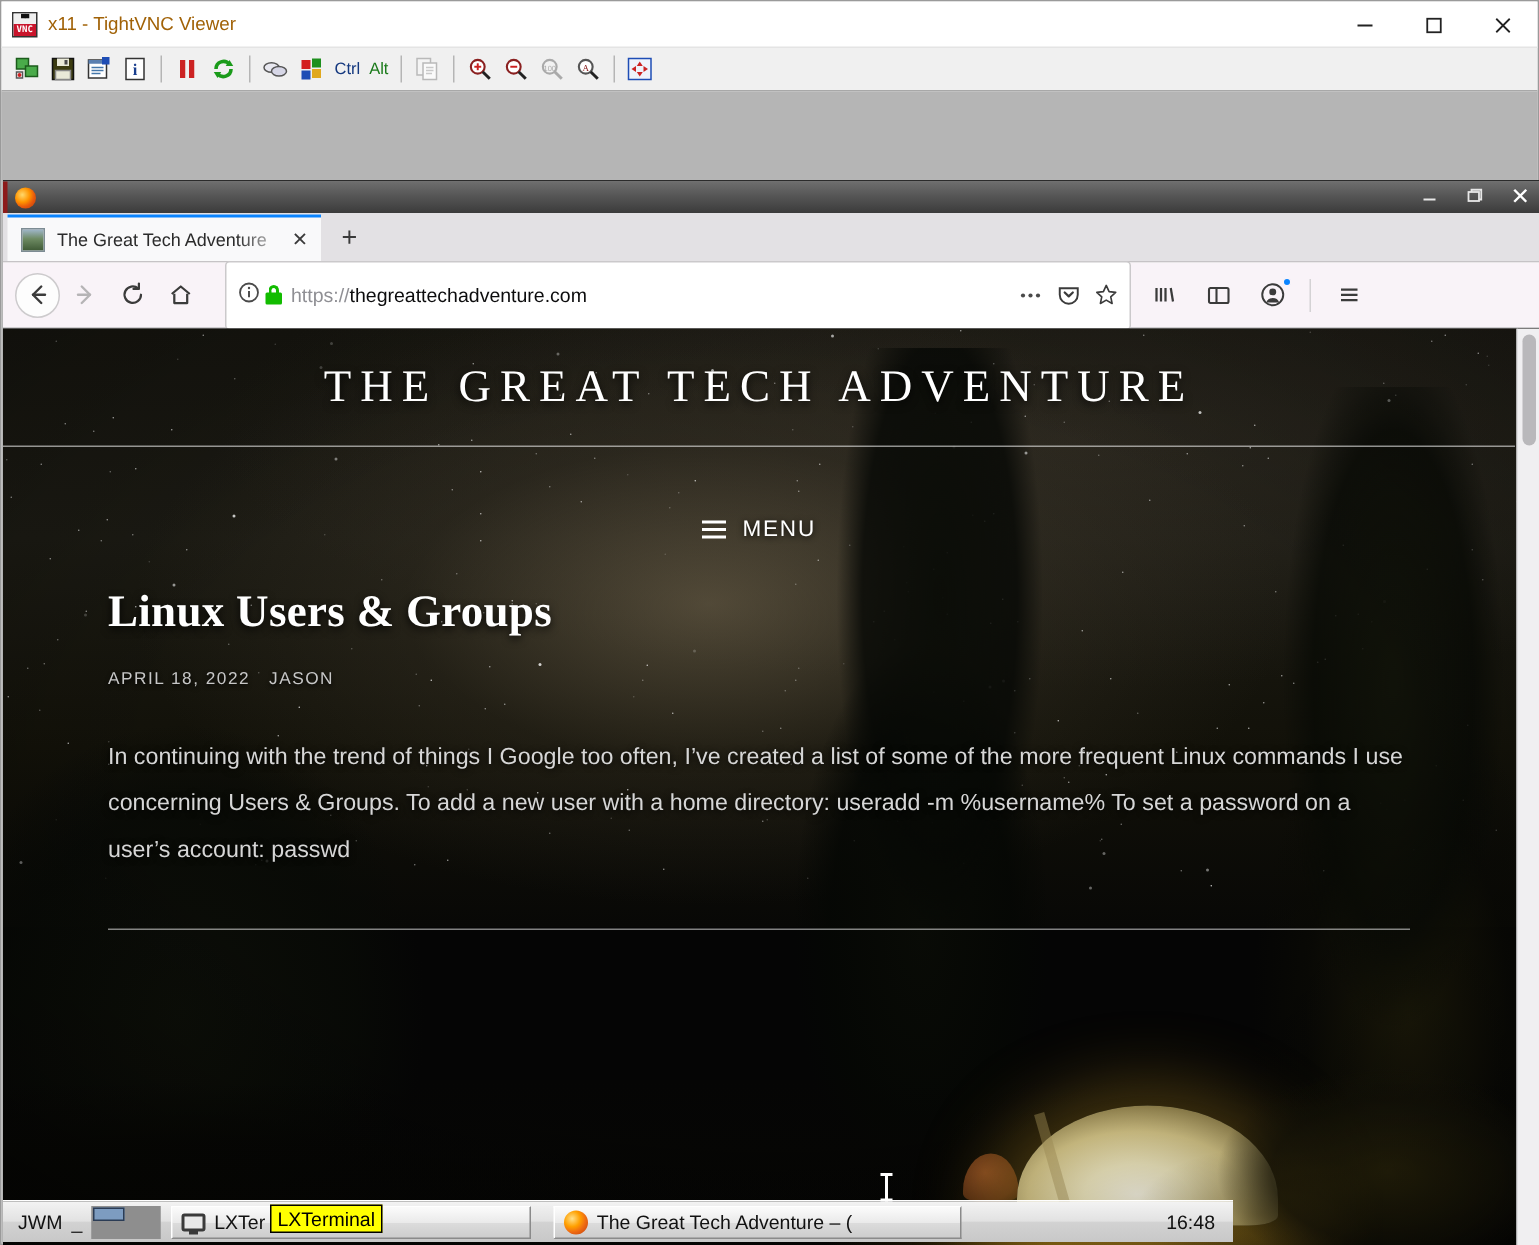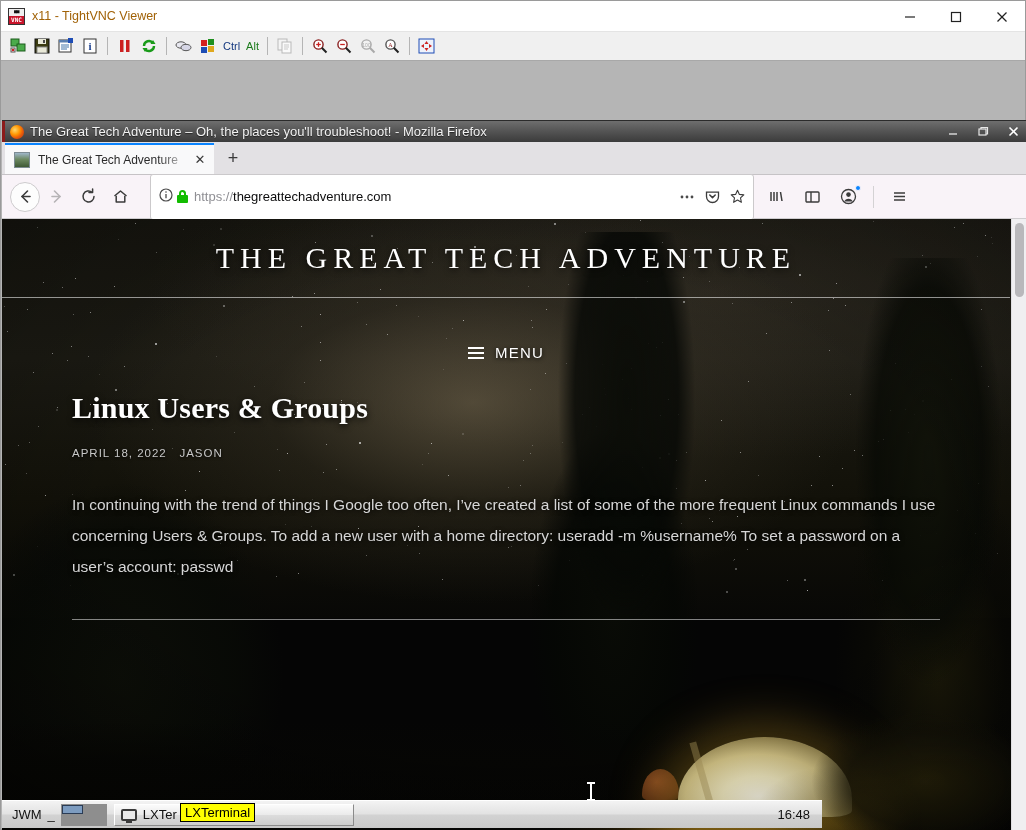--- a/index.html
+++ b/index.html
@@ -551,21 +551,20 @@
       </svg>
     </div>
   </div>
 
   <div style="flex:1; position:relative; background:#b5b5b5;">
 
     <div id="ff-window">
 
       <div id="ff-titlebar">
         <div class="ff-logo"></div>
-        <div id="ff-title-text">The Great Tech Adventure – Oh, the places you'll troubleshoot! - Mozilla Firefox</div>
         <div class="ff-wctrls">
           <div class="ff-wctrl">
             <svg width="11" height="11" viewBox="0 0 11 11">
                 <line x1="1" y1="8" x2="9" y2="8" stroke="#e8e8e8" stroke-width="1.3"></line>
               </svg>
           </div>
           <div class="ff-wctrl">
             <svg width="11" height="11" viewBox="0 0 11 11">
                 <rect x="1" y="3" width="7" height="6" fill="none" stroke="#e8e8e8" stroke-width="1.2"></rect>
                 <path d="M3 3V1.5h6.5V8H8" fill="none" stroke="#e8e8e8" stroke-width="1.2"></path>
@@ -1013,20 +1012,24 @@
         <div class="pg-cell"></div>
         <div class="pg-cell"></div>
         <div class="pg-cell"></div>
       </div>
 
       <div class="task-btn" id="task-lxterminal">
         <span class="task-ico monitor-ico"></span>
         <span class="task-label">LXTer</span>
       </div>
 
+      <div class="task-btn" id="task-firefox">
+        <span class="task-ico ff-ico"></span>
+        <span class="task-label">The Great Tech Adventure – (</span>
+      </div>
 
       <div id="lxterm-tooltip">LXTerminal</div>
 
       <div id="clock">16:48</div>
     </div>
 
   </div>
 </div>
 
 </body></html>

